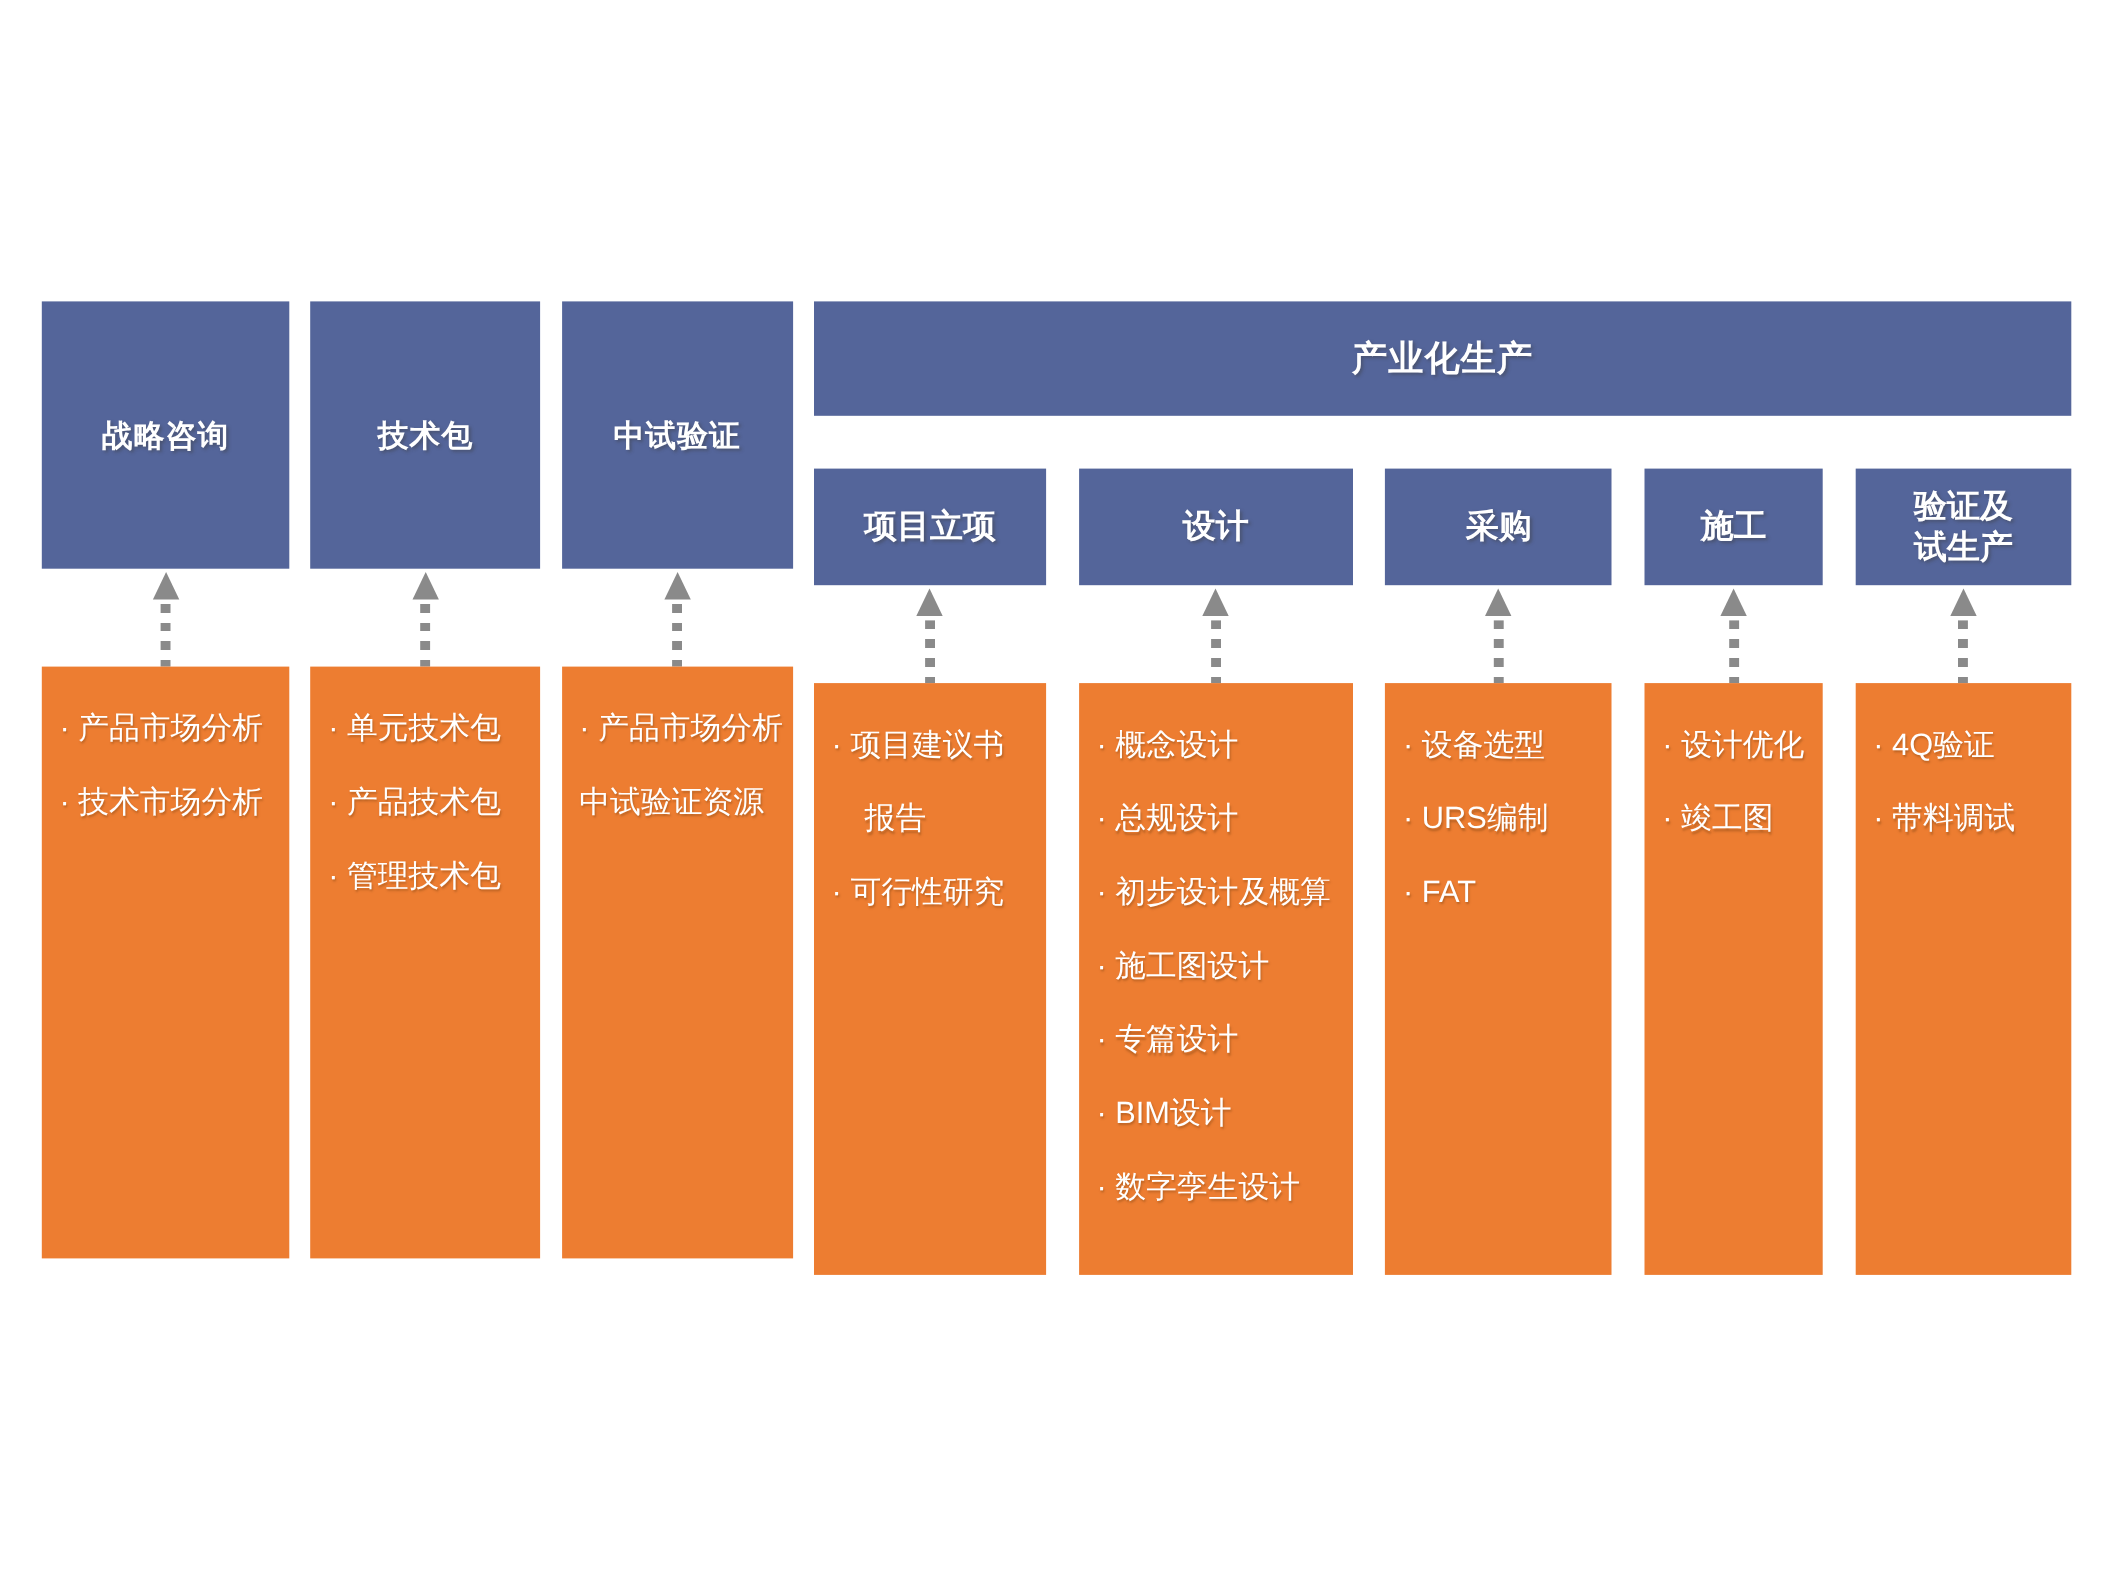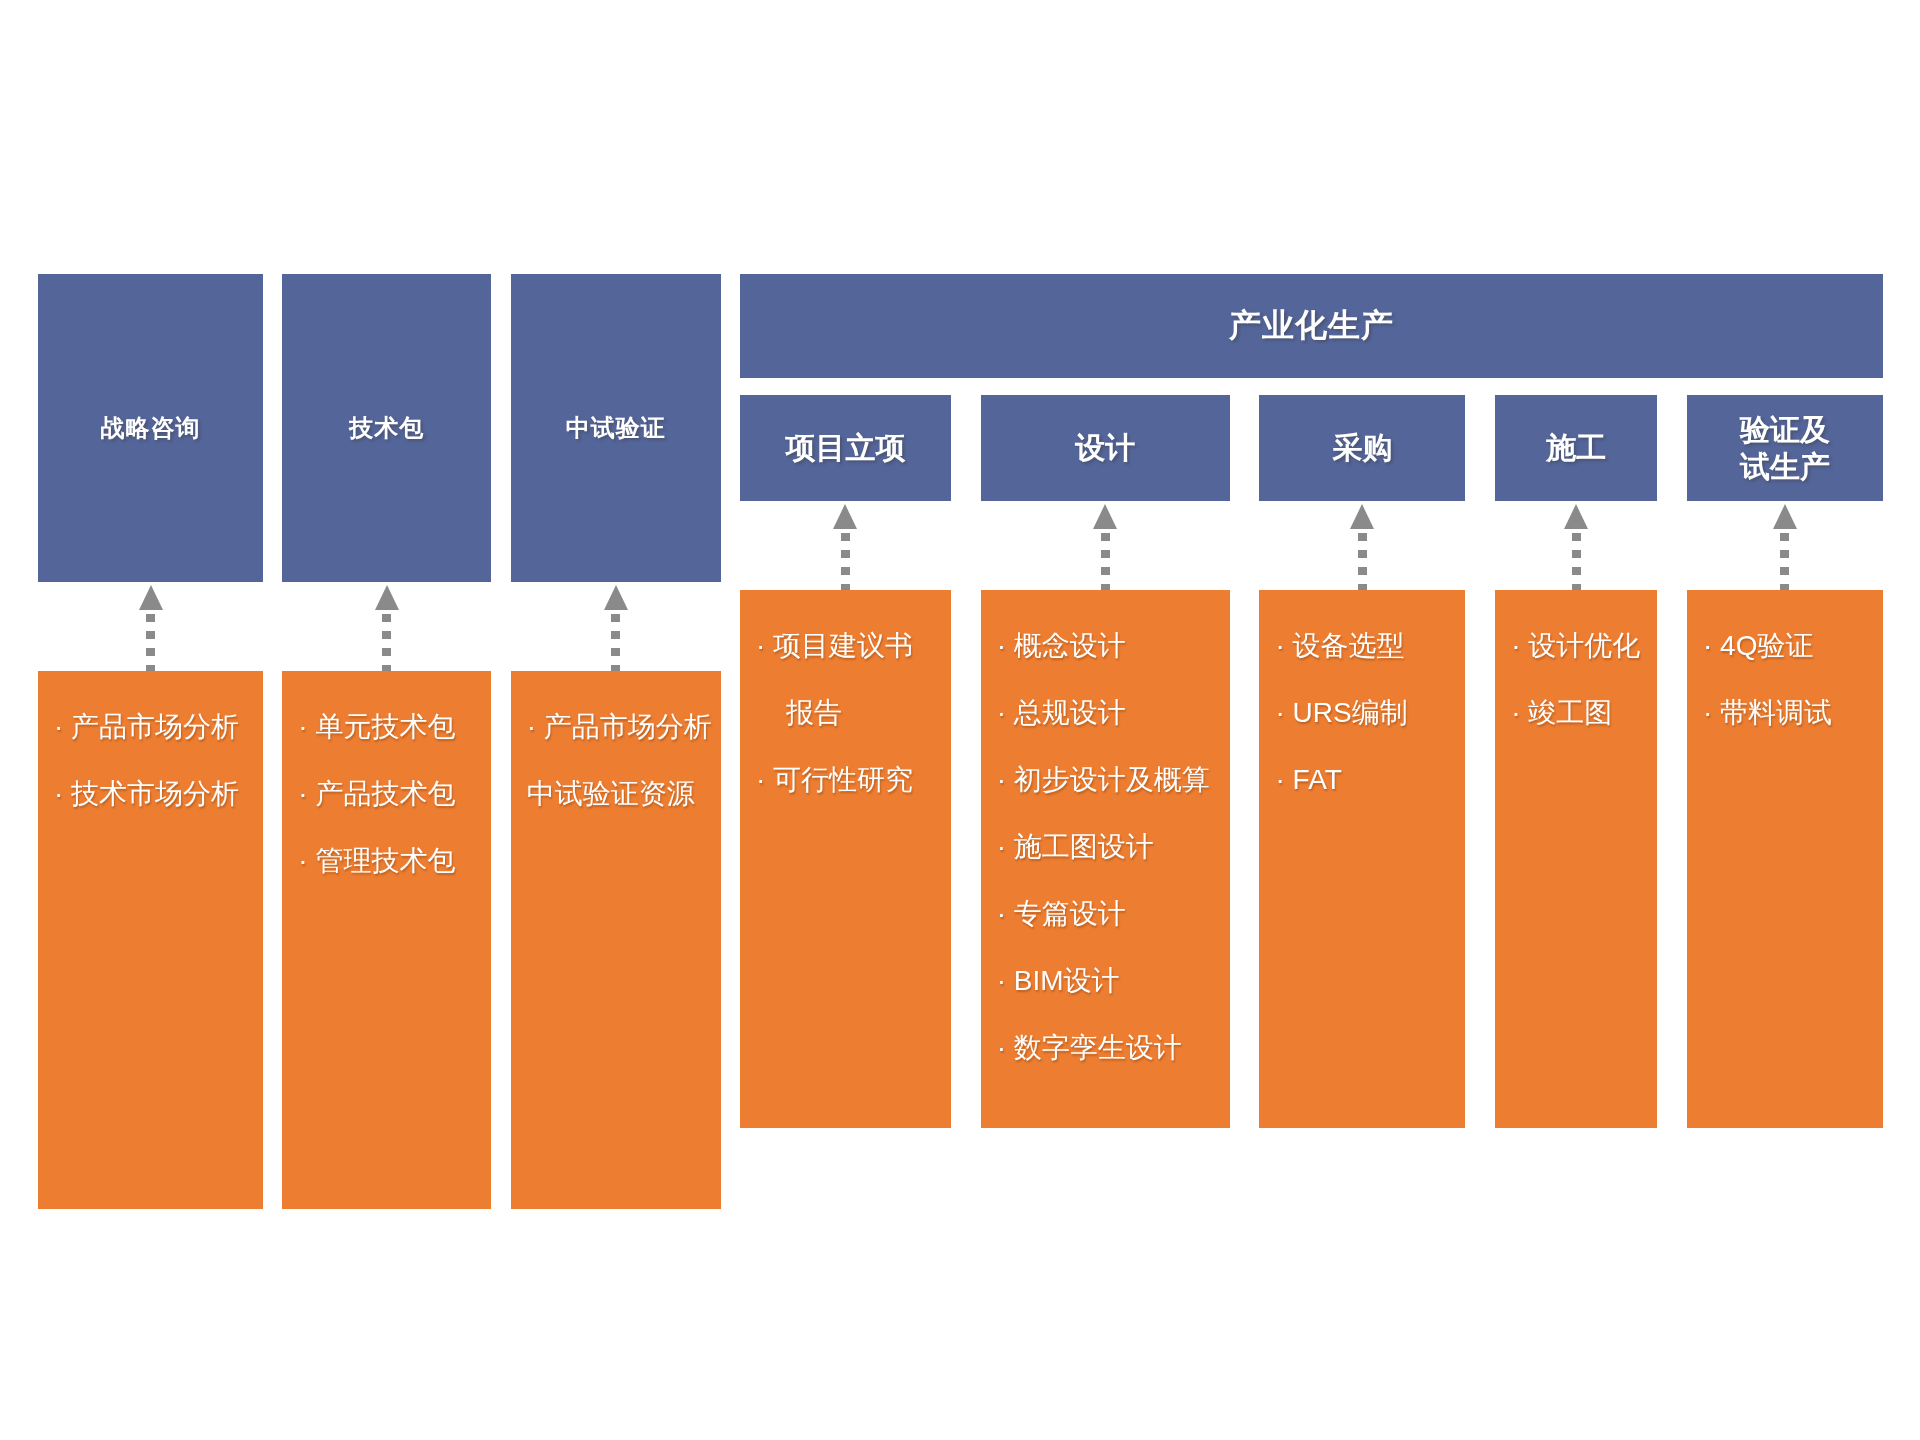--- a/index.html
+++ b/index.html
@@ -28,28 +28,28 @@
     background: #54659A;
     color: #ffffff;
     display: flex;
     align-items: center;
     justify-content: center;
     text-align: center;
     font-weight: bold;
     text-shadow: 2px 2px 3px rgba(60,60,60,0.45);
   }
   .head-big {
-    height: 308px;
-    font-size: 24px;
+    height: 243px;
+    font-size: 28px;
     letter-spacing: 1px;
   }
   .group { display: flex; flex-direction: column; }
   .banner {
     height: 104px;
-    margin-bottom: 17px;
+    margin-bottom: 48px;
     font-size: 32px;
     letter-spacing: 1px;
   }
   .subrow {
     display: flex;
     justify-content: space-between;
     align-items: flex-start;
     border-radius: 27px;
   }
   .head-sub {

